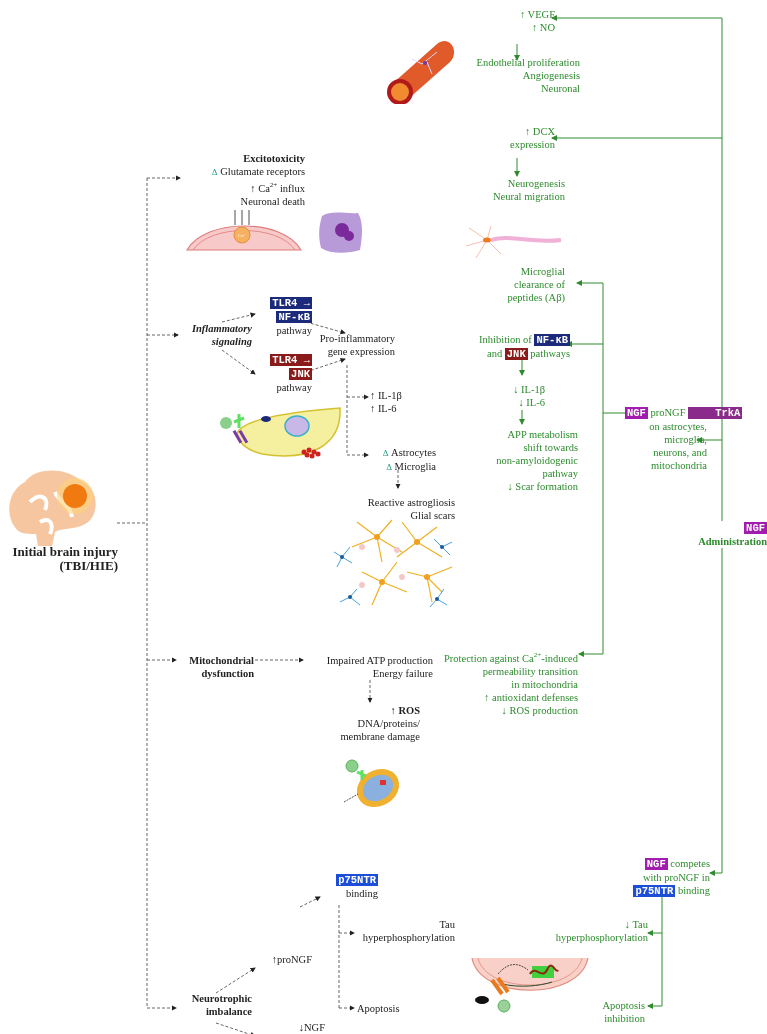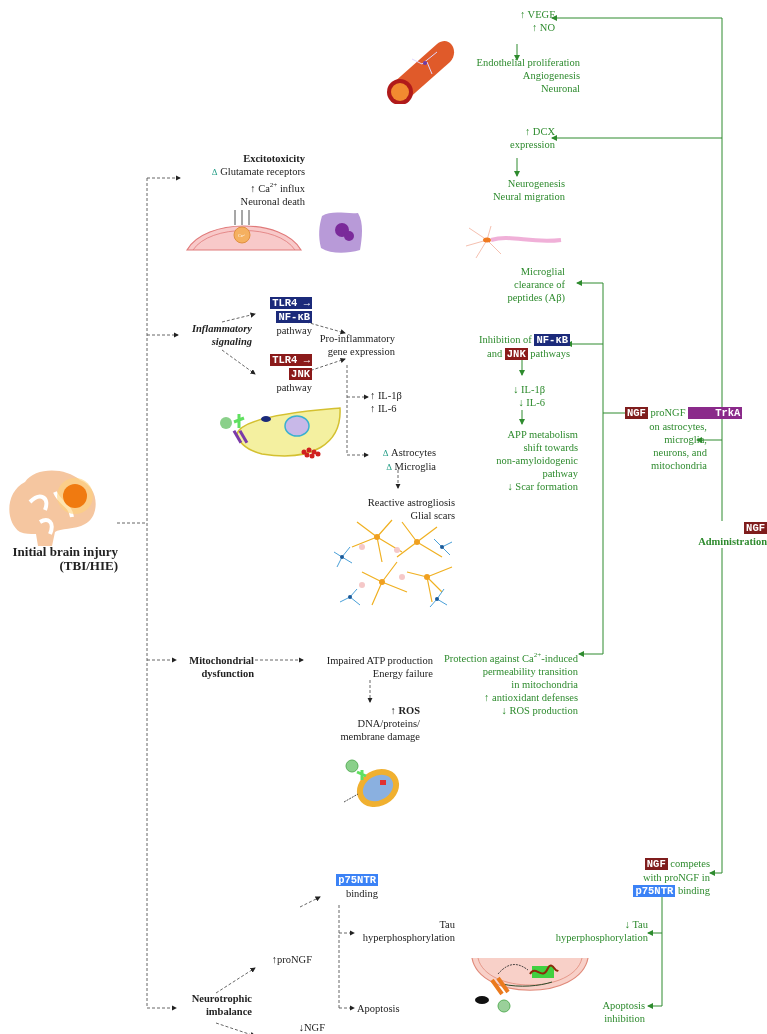--- a/index.html
+++ b/index.html
@@ -4,23 +4,23 @@
 <style>
   html, body { margin: 0; padding: 0; background: #ffffff; }
   body { width: 767px; height: 1034px; position: relative; overflow: hidden;
          font-family: "Liberation Serif", "DejaVu Serif", serif; }
   .txt { position: absolute; text-align: right; font-size: 10.5px; line-height: 13px; color: #222; white-space: nowrap; }
   .g { color: #2e8b2e; }
   .b { font-weight: bold; }
   .tag { color: #fff; padding: 0 2px; font-weight: bold; font-family: Liberation Mono, monospace; }
   .tag-blue { background: #1b2a7a; }
   .tag-red { background: #8b1a1a; }
-  .tag-green { background: #7f1d1d; }
+  .tag-green { background: #a21caf; }
   .tag-purple { background: #8a2a8a; padding-left: 27px; }
-  .tag-orange { background: #3b82f6; }
+  .tag-orange { background: #1d4ed8; }
   .tri { color: #2aa08a; font-size: 9px; }
   svg.lines { position: absolute; left: 0; top: 0; }
   .illu { position: absolute; }
 </style>
 </head>
 <body>
 
 <svg class="lines" width="767" height="1034">
   <defs>
     <marker id="ab" markerWidth="6" markerHeight="6" refX="5" refY="3" orient="auto">

